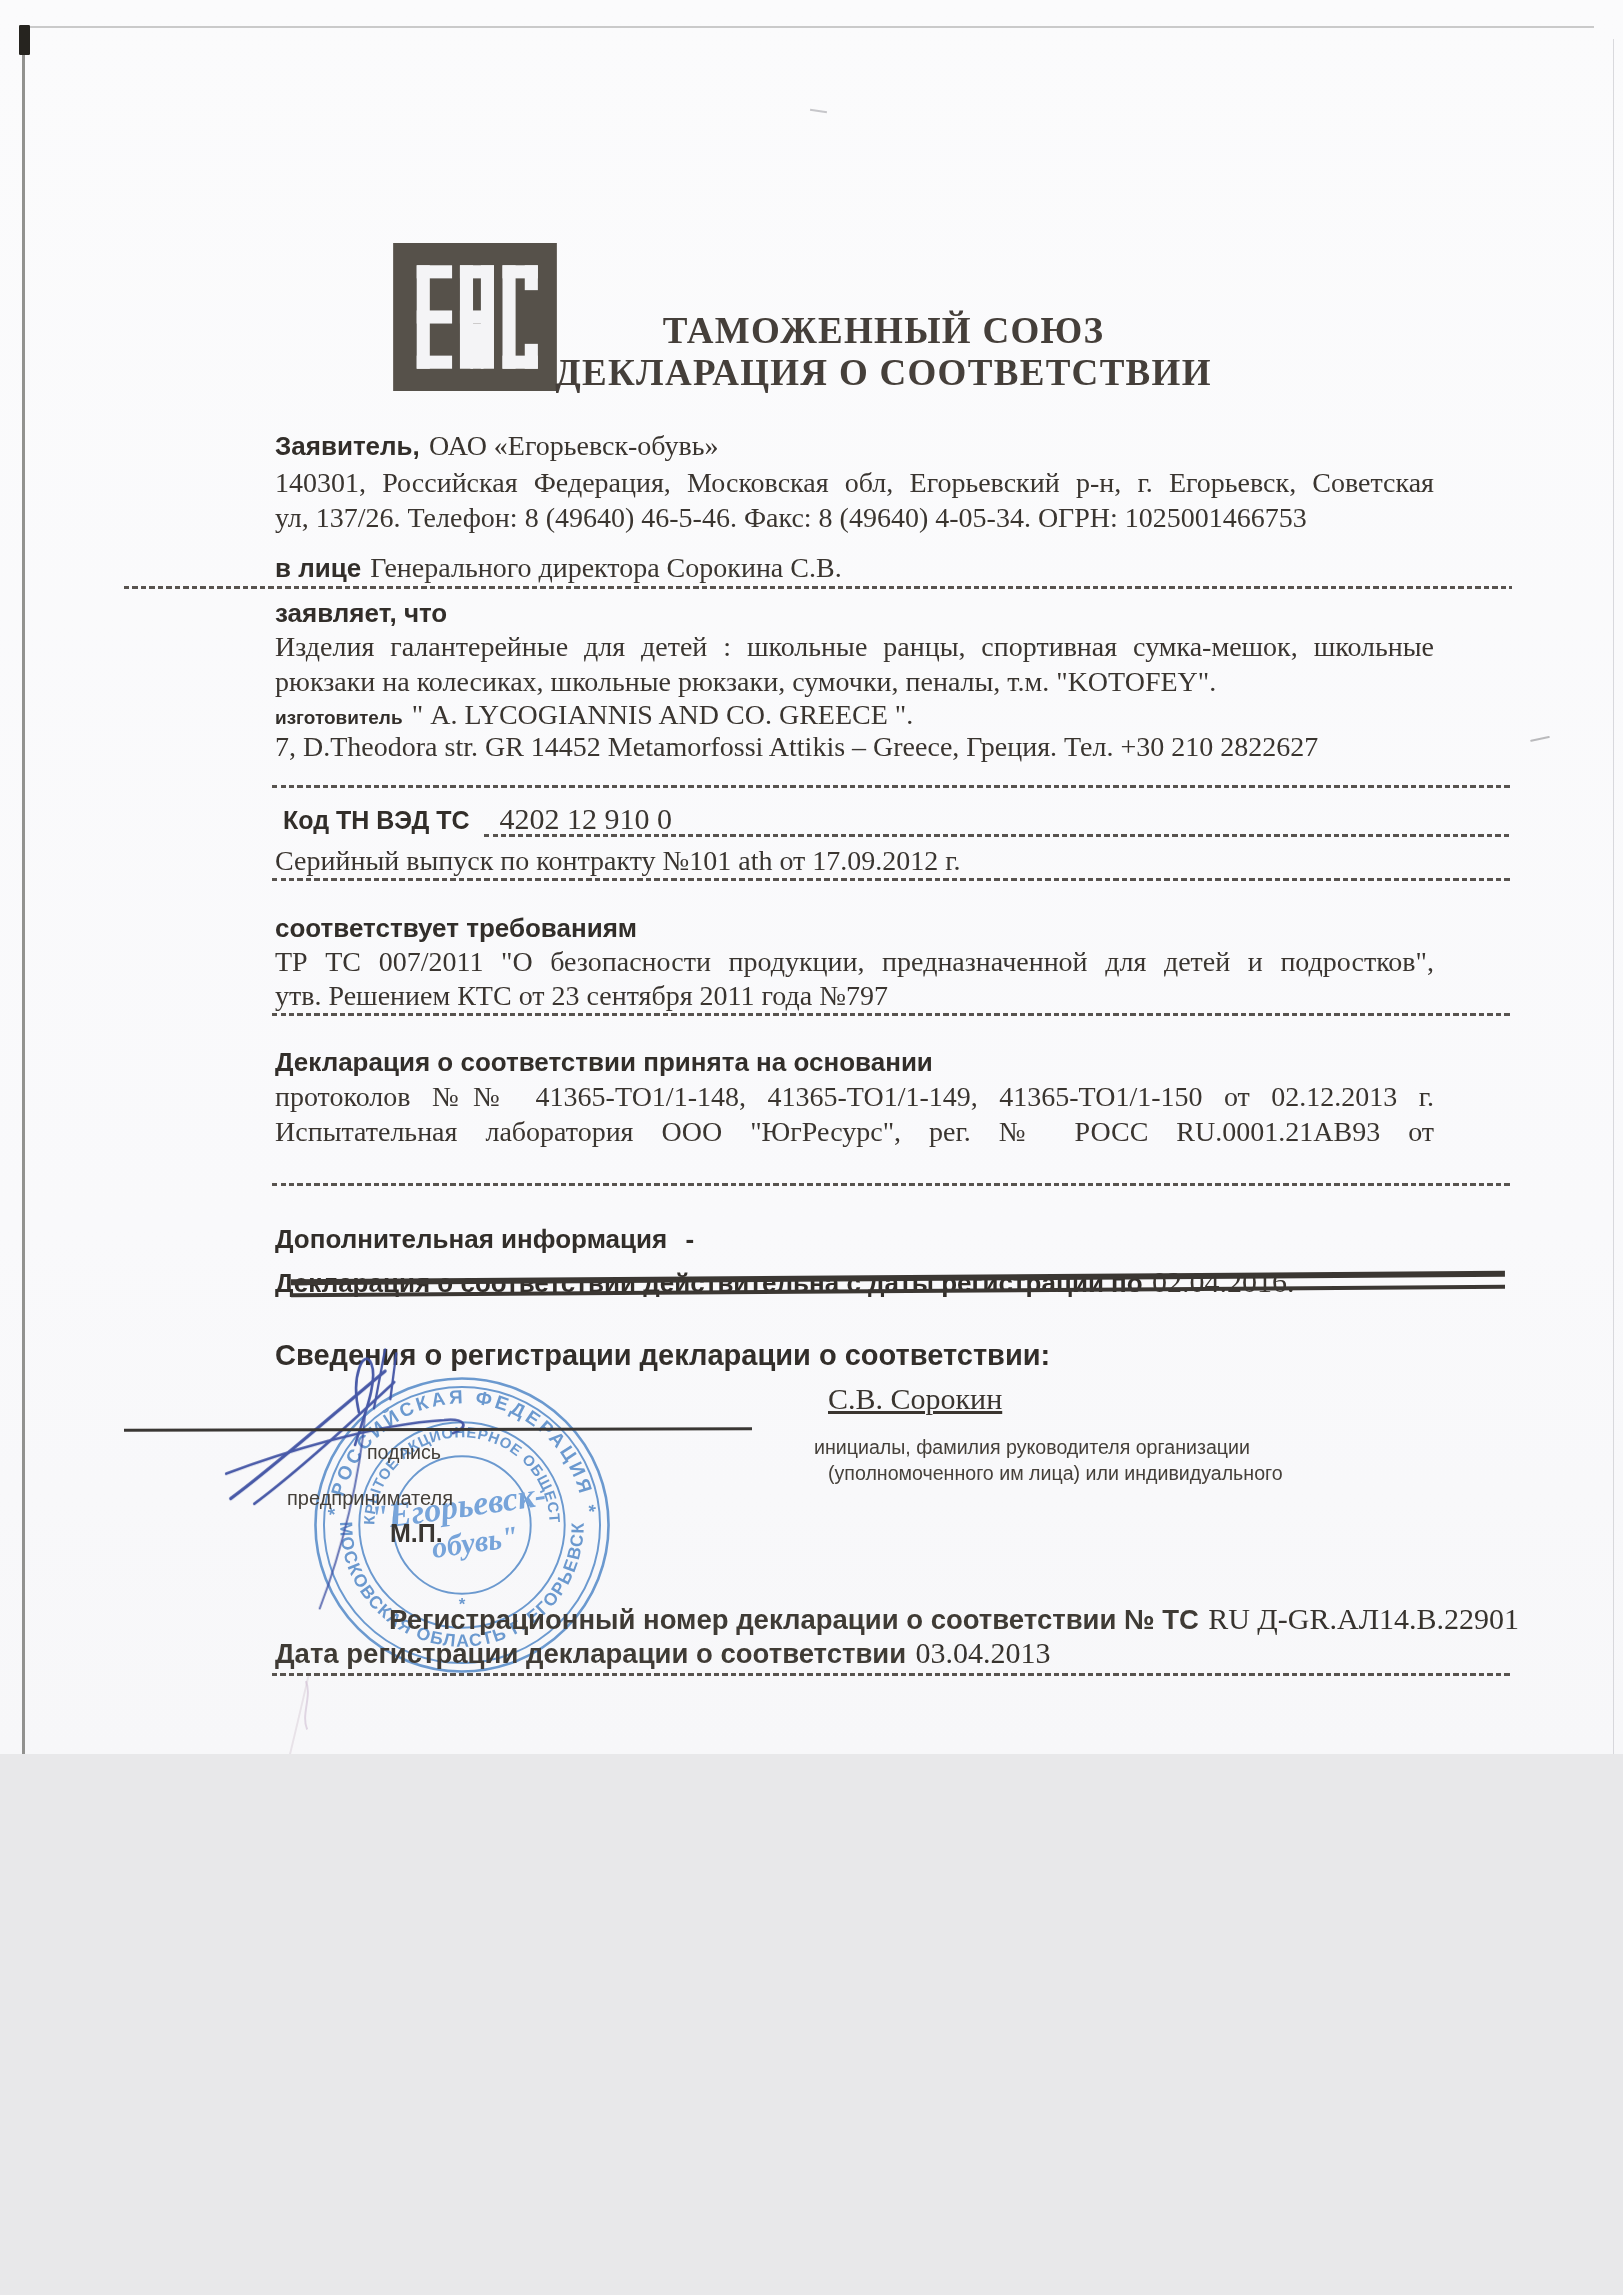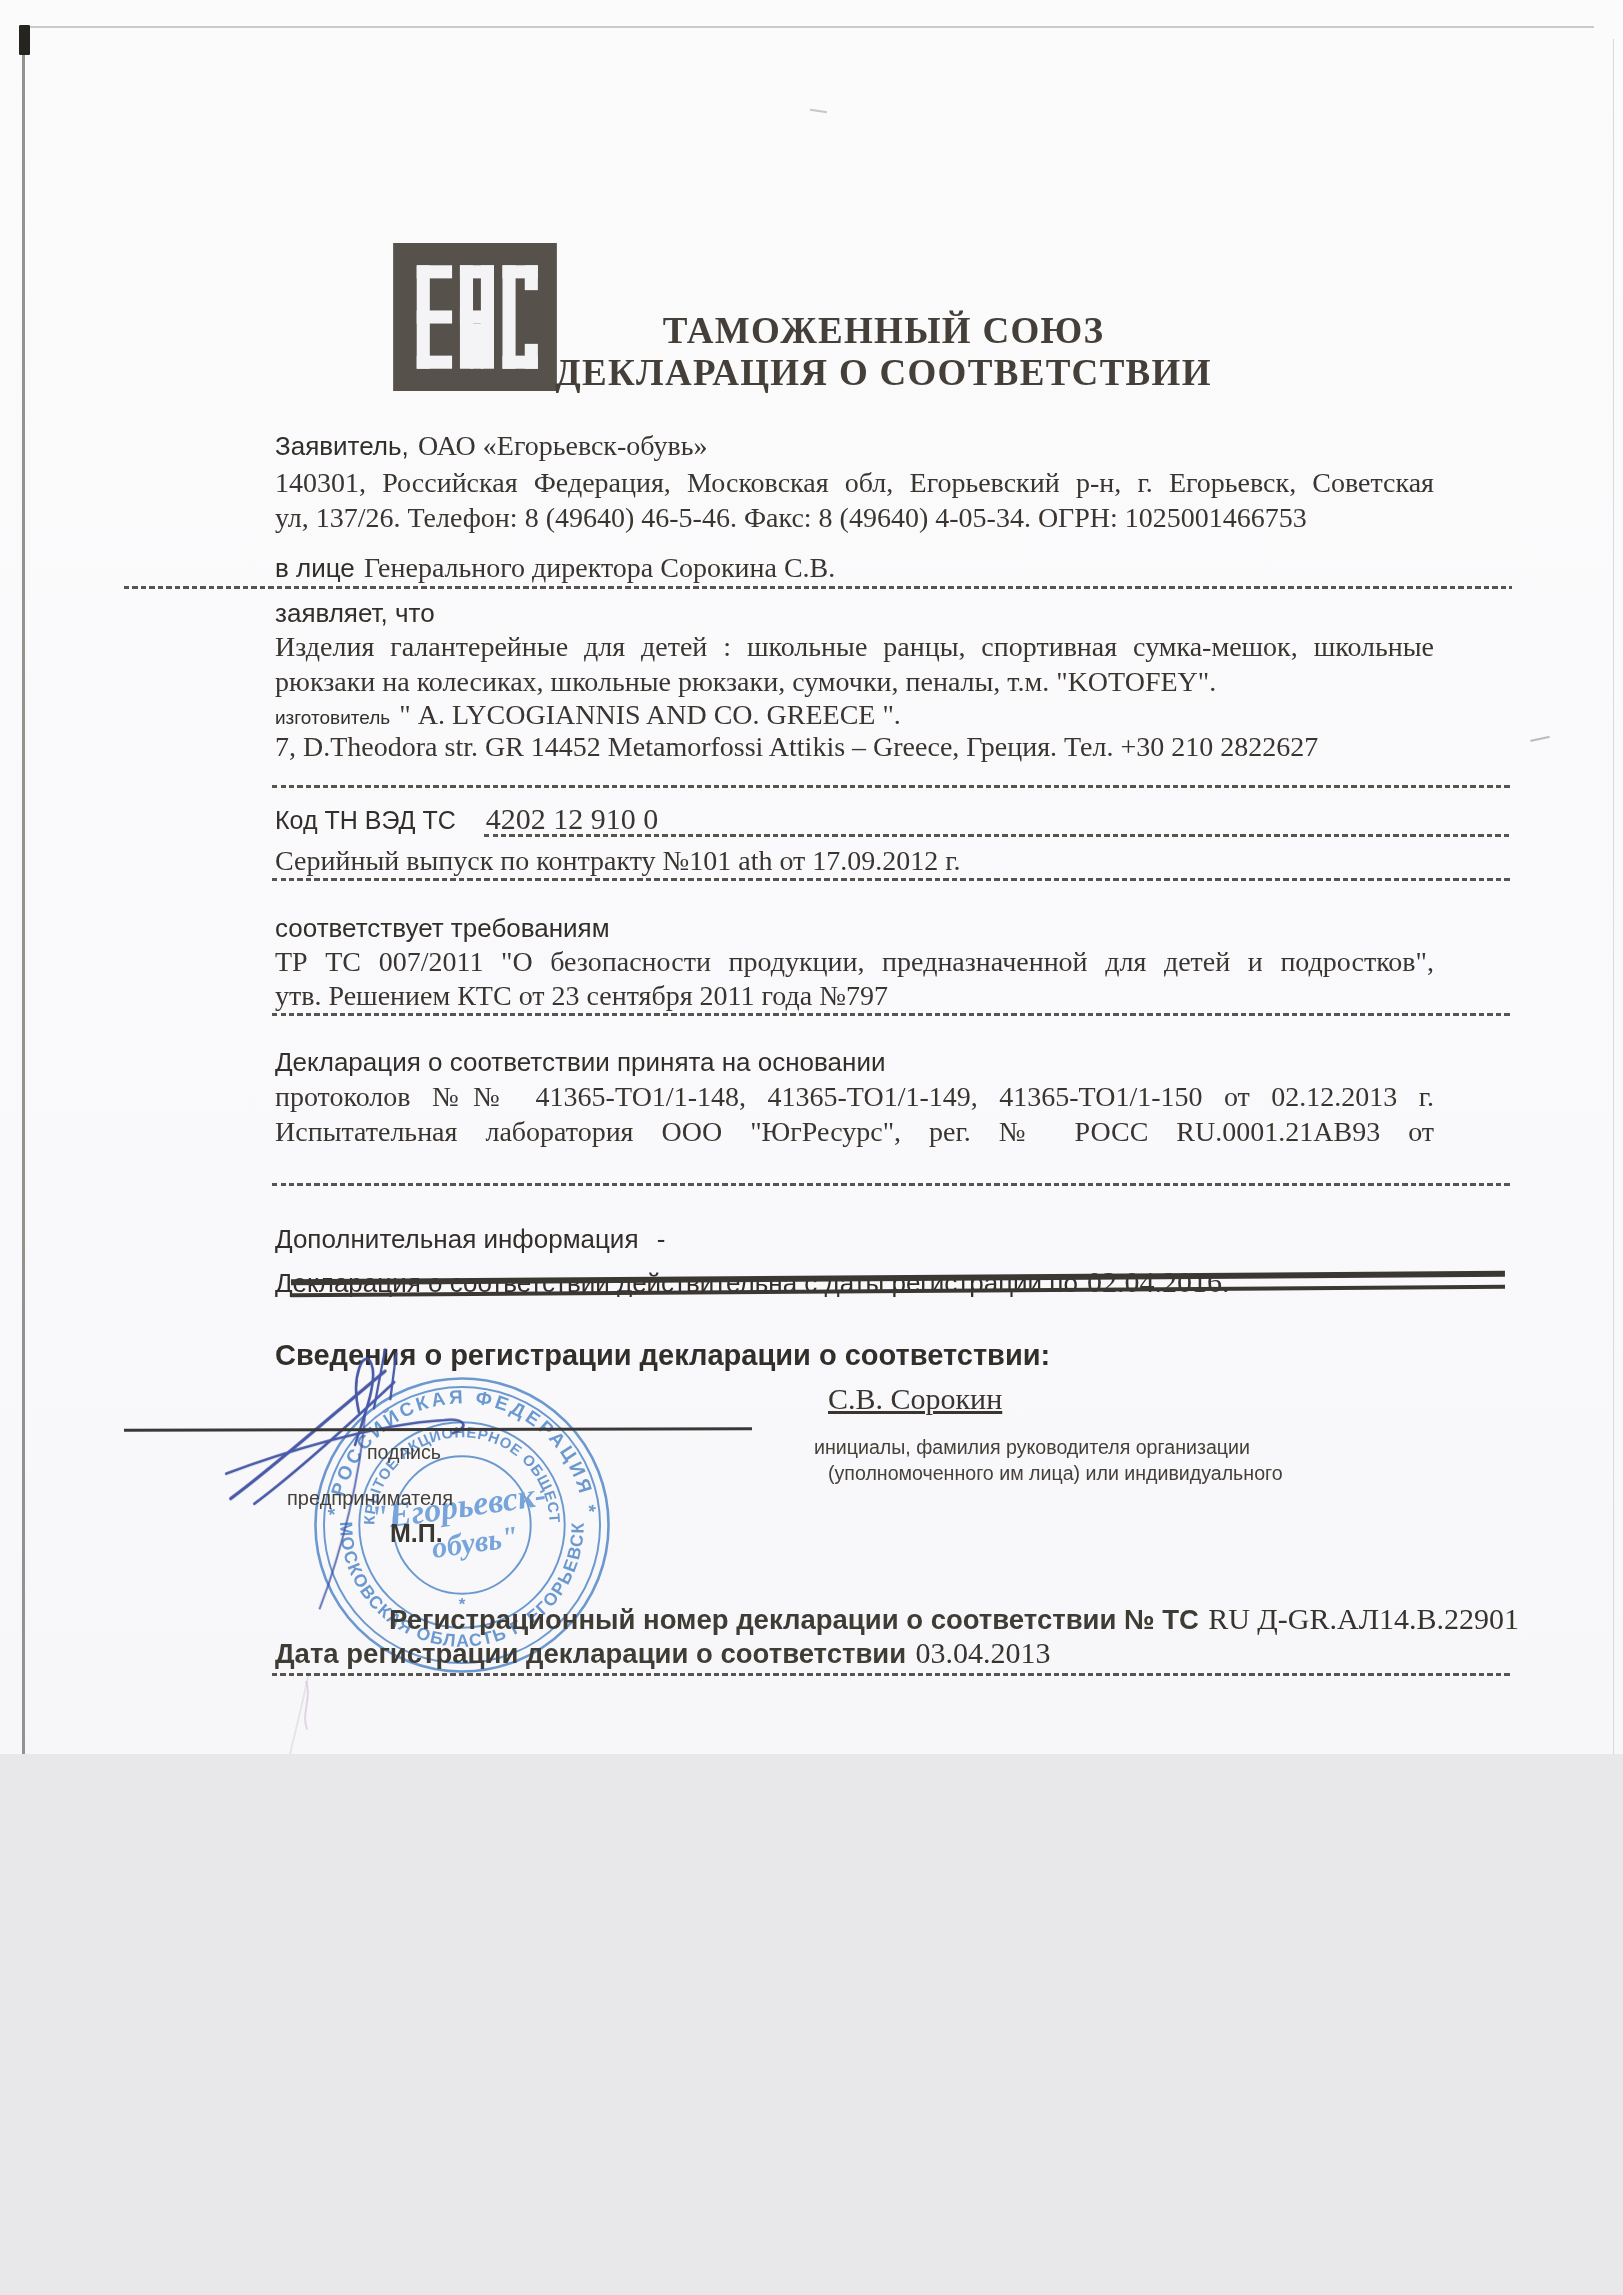--- a/index.html
+++ b/index.html
@@ -13,21 +13,21 @@
   .bottom-shadow{left:0;top:2269px;width:1623px;height:17px;background:linear-gradient(180deg,rgba(200,200,206,0) 0%,rgba(176,176,184,.55) 85%);}
   .crease{left:196px;top:1669px;opacity:.5;}
   .tilde-mark{left:1530px;top:738px;width:19.6px;height:2px;background:#8f8f92;opacity:.6;transform:rotate(-12deg);border-radius:1.3px;}
   .tick-mark{left:810px;top:110px;width:17px;height:2px;background:#b9b9bd;opacity:.8;transform:rotate(8deg);}
   
   .eac-logo{left:393px;top:243px;width:164px;height:148px;}
   
   .title{left:360px;width:1047px;text-align:center;font-weight:bold;font-size:37px;line-height:41px;letter-spacing:1.3px;color:#453f3a;}
   .line{left:275px;width:1159px;font-size:28px;line-height:33px;white-space:nowrap;}
   .just{white-space:normal;text-align:justify;text-align-last:justify;}
-  .blabel{font-family:"Liberation Sans",sans-serif;font-weight:normal;font-size:26px;color:#322e2a;}
+  .blabel{font-family:"Liberation Sans",sans-serif;font-weight:bold;font-size:26px;color:#322e2a;}
   .sval{font-family:"Liberation Serif",serif;font-size:28px;color:#3a3530;}
   .gap{margin-left:9.2px;}
   .gap2{margin-left:18.3px;}
   
   .dotted{height:2.6px;background-image:repeating-linear-gradient(90deg,#46413c 0,#46413c 5.2px,transparent 5.2px,transparent 8.5px);opacity:.9;}
   
   .dsep{left:291px;top:1275px;width:1214px;transform:rotate(-0.4deg);}
   .dsep .b1{height:5.9px;background:#3b3733;}
   .dsep .b2{height:4.6px;background:#3b3733;margin-top:7.9px;}
   
@@ -97,21 +97,21 @@
   </div>
   <div class="abs line just" style="top:630px;">Изделия галантерейные для детей : школьные ранцы, спортивная сумка-мешок, школьные</div>
   <div class="abs line" style="top:665px;">рюкзаки на колесиках, школьные рюкзаки, сумочки, пеналы, т.м. "KOTOFEY".</div>
   <div class="abs line" style="top:698px;">
     <span class="blabel" style="font-size:19px;">изготовитель</span><span class="sval gap">" А. LYCOGIANNIS AND CO. GREECE ".</span>
   </div>
   <div class="abs line" style="top:730px;">7, D.Theodora str. GR 14452 Metamorfossi Attikis – Greece, Греция. Тел. +30 210 2822627</div>
 
   <div class="abs dotted" style="left:272px;top:785px;width:1240px;"></div>
 
-  <div class="abs line" style="top:802px;">
+  <div class="abs line" style="top:802px;margin-left:8px;">
     <span class="blabel" style="font-size:25px;">Код ТН ВЭД ТС</span><span class="sval" style="margin-left:30px;font-size:30px;">4202 12 910 0</span>
   </div>
   <div class="abs dotted" style="left:484px;top:834px;width:1028px;"></div>
   <div class="abs line" style="top:844px;">Серийный выпуск по контракту №101 ath от 17.09.2012 г.</div>
   <div class="abs dotted" style="left:272px;top:878px;width:1240px;"></div>
 
   <div class="abs line" style="top:911px;">
     <span class="blabel">соответствует требованиям</span>
   </div>
   <div class="abs line just" style="top:945px;">ТР ТС 007/2011 "О безопасности продукции, предназначенной для детей и подростков",</div>

